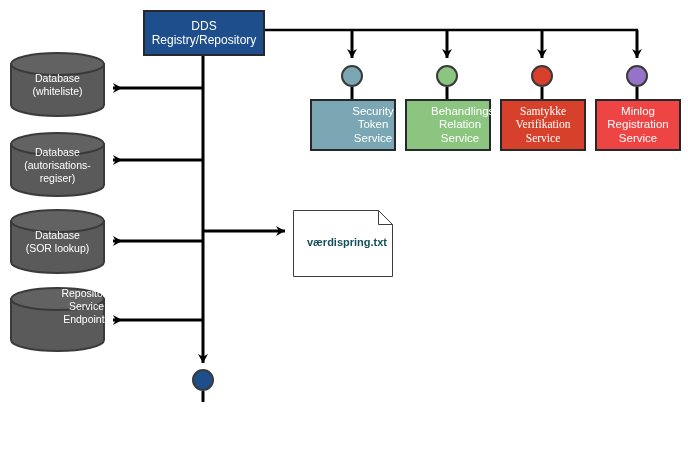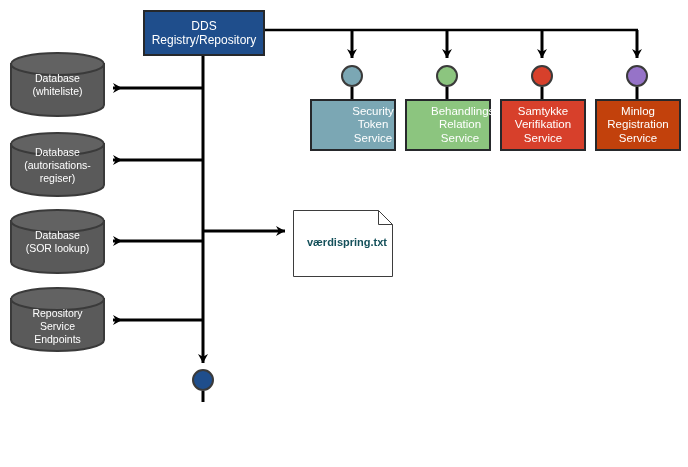--- a/index.html
+++ b/index.html
@@ -57,22 +57,22 @@
     font-size: 12px;
   }
   .svc-box {
     top: 99px;
     width: 86px;
     height: 52px;
     font-size: 11.5px;
   }
   .svc-sts   { left: 310px; background: #7ba7b4; padding-left: 40px; }
   .svc-brs   { left: 405px; background: #8cc57f; padding-left: 24px; }
-  .svc-sam   { left: 500px; background: #d7402b; }
-  .svc-min   { left: 595px; background: #c2410c; }
+  .svc-sam   { left: 500px; background: #d7402b; font-family: Liberation Serif, serif; }
+  .svc-min   { left: 595px; background: #ef4444; }
 
   
   .dot {
     position: absolute;
     width: 22px;
     height: 22px;
     border-radius: 50%;
     border: 2px solid #3a3a3a;
     box-sizing: border-box;
   }
@@ -271,21 +271,21 @@
       <span>Database</span><br>
       <span>(SOR lookup)</span>
     </div>
   </div>
 
   <div class="cyl cyl-4">
     <svg class="cyl-svg" viewBox="0 0 95 65" width="95" height="65" xmlns="http://www.w3.org/2000/svg">
       <path d="M1,12 L1,53 A46.5,11 0 0 0 94,53 L94,12 Z" fill="#5a5a5a" stroke="#3a3a3a" stroke-width="2"></path>
       <ellipse cx="47.5" cy="12" rx="46.5" ry="11" fill="#626262" stroke="#3a3a3a" stroke-width="2"></ellipse>
     </svg>
-    <div class="cyl-label" style="top:20px;height:44px;">
+    <div class="cyl-label" style="top:0;height:44px;padding-left:29px;">
       <span>Repository</span><br>
       <span>Service</span><br>
       <span>Endpoints</span>
     </div>
   </div>
 
   <div class="doc">
     <svg viewBox="0 0 100 67" width="100" height="67" xmlns="http://www.w3.org/2000/svg">
       <path d="M0.5,0.5 L85.5,0.5 L99.5,14.5 L99.5,66.5 L0.5,66.5 Z" fill="#ffffff" stroke="#3d3d3d" stroke-width="1"></path>
       <path d="M85.5,0.5 L85.5,14.5 L99.5,14.5" fill="none" stroke="#3d3d3d" stroke-width="1"></path>

